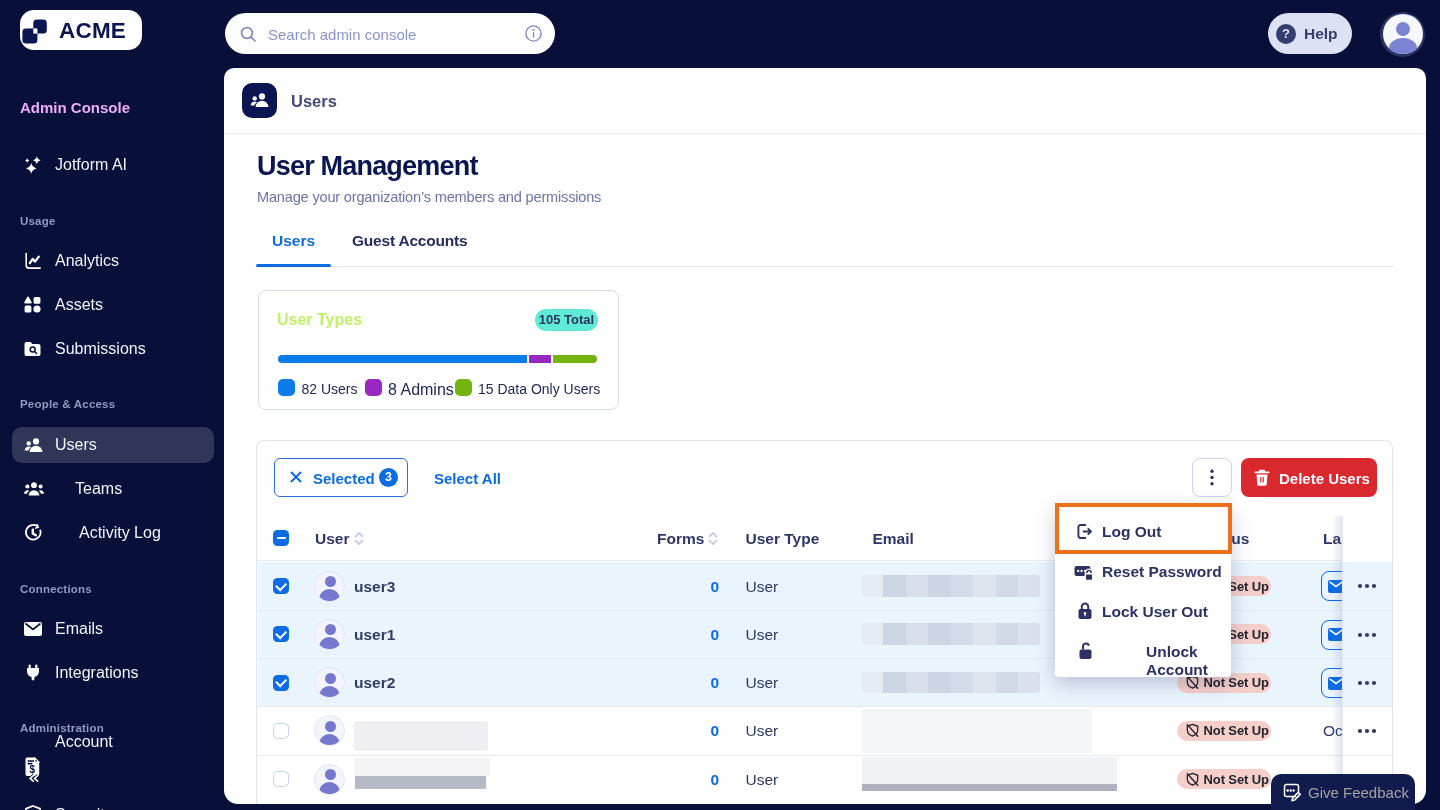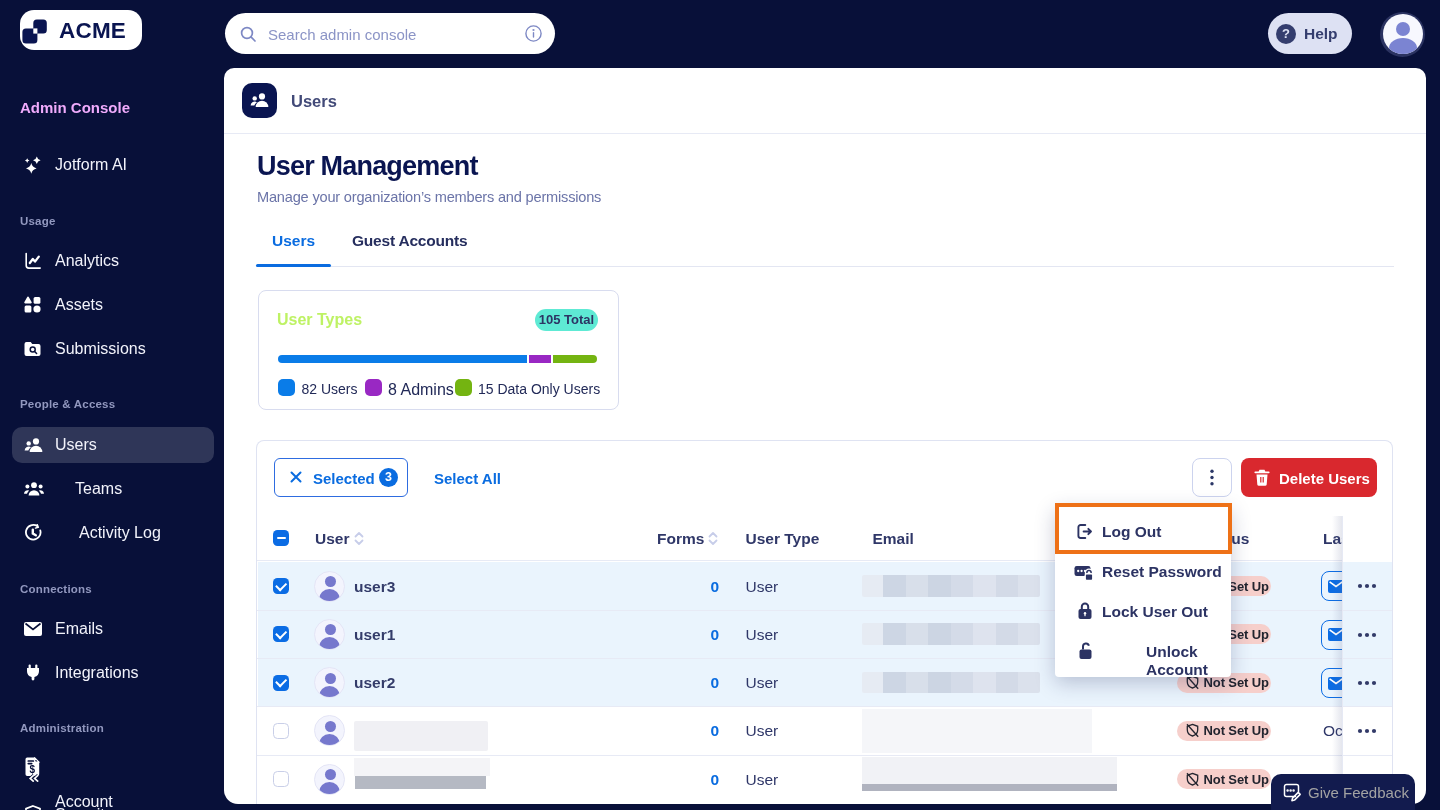--- a/index.html
+++ b/index.html
@@ -141,21 +141,21 @@
   <div class="abs navitem" style="left:24px; top:761px;">
     <svg width="17" height="25" viewBox="0 0 17 25" style="margin-top:-4px;">
       <path d="M3.2 0.5 h7.6 l4.4 4.4 v12.3 a1.7 1.7 0 0 1 -1.7 1.7 h-10.3 a1.7 1.7 0 0 1 -1.7 -1.7 V2.2 a1.7 1.7 0 0 1 1.7 -1.7 z" fill="#fff"></path>
       <path d="M10.8 0.9 v3.1 a1 1 0 0 0 1 1 h3.1 z" fill="#081039" stroke="#fff" stroke-width="1.1"></path>
       <path d="M4.3 4 h5 M4.3 6.6 h3.4" stroke="#081039" stroke-width="1.7" stroke-linecap="round"></path>
       <text x="8.2" y="15.6" font-size="10" font-weight="bold" fill="#081039" text-anchor="middle" font-family="Liberation Sans, sans-serif">$</text>
       <path d="M9.8 18.2 l-3.6 3.2 3.6 3.2 M14.2 18.2 l-3.6 3.2 3.6 3.2" fill="none" stroke="#081039" stroke-width="3.4"></path>
       <path d="M9.8 18.2 l-3.6 3.2 3.6 3.2 M14.2 18.2 l-3.6 3.2 3.6 3.2" fill="none" stroke="#fff" stroke-width="1.7"></path>
     </svg>
   </div>
-  <div class="abs navtxt" style="left:55px; top:793px;">Account</div>
+  <div class="abs navtxt" style="left:55px; top:733px;">Account</div>
 
   <div class="abs navitem" style="left:24px; top:805px;">
     <svg width="18" height="18" viewBox="0 0 18 18" fill="none" stroke="#fff" stroke-width="1.7">
       <path d="M9 1 l7 2.6 v5 c0 4 -3 7.4 -7 8.4 c-4 -1 -7 -4.4 -7 -8.4 v-5 z"></path>
     </svg>
   </div>
   <div class="abs navtxt" style="left:55px; top:806px;">Security</div>
 </div>
 
 <div class="abs" id="topbar" style="left:225px; top:0; width:1215px; height:68px;">

